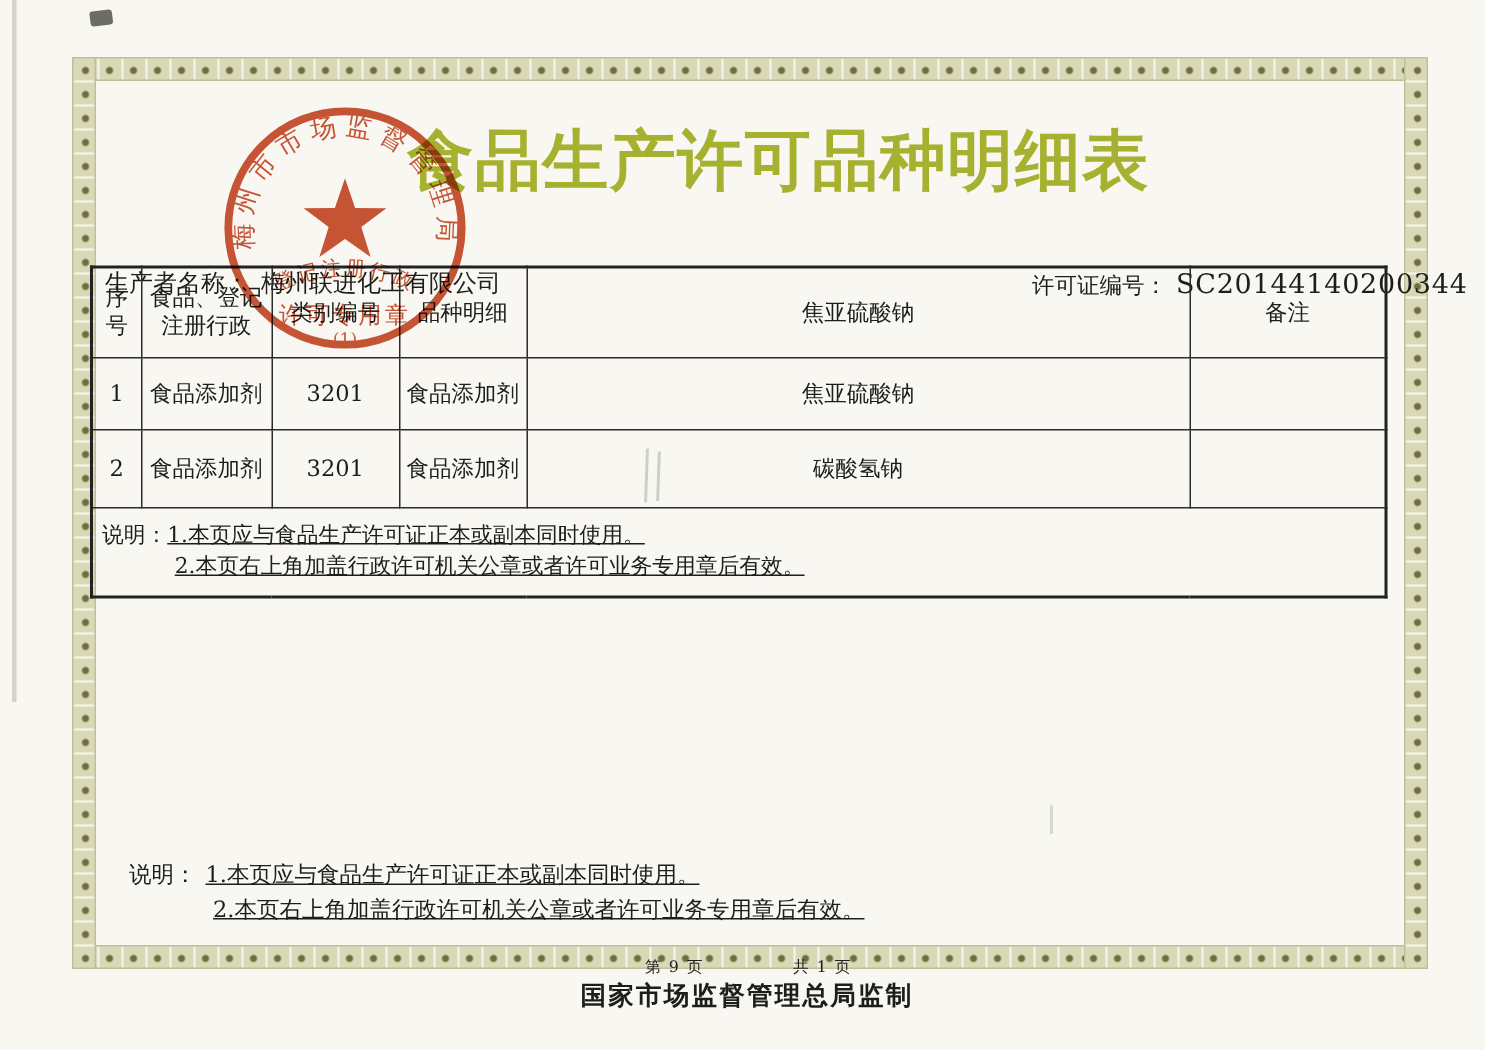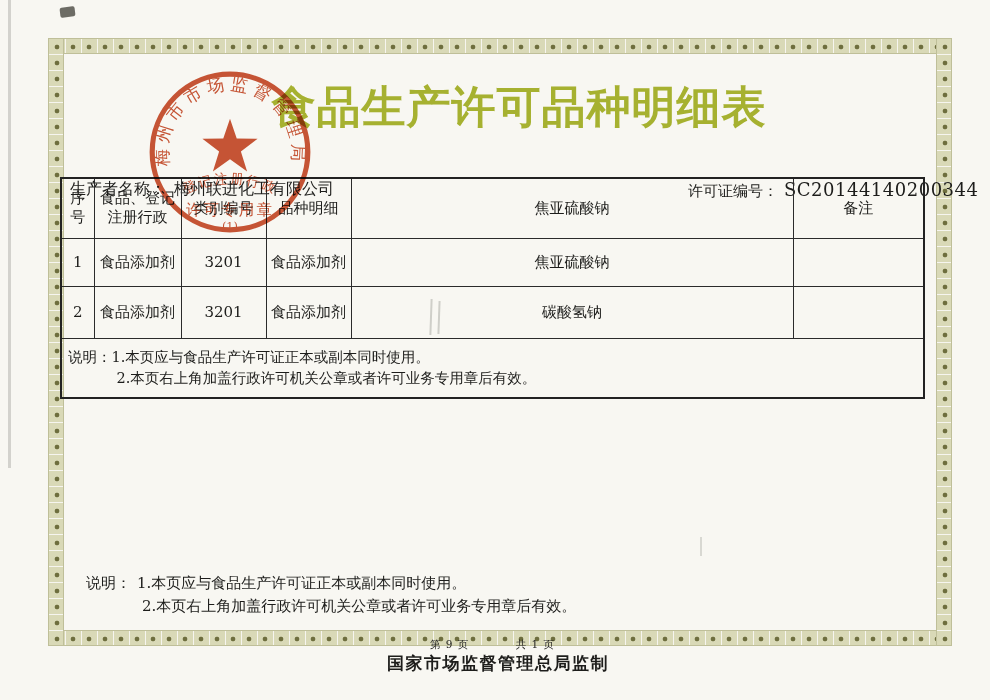--- a/index.html
+++ b/index.html
@@ -78,38 +78,38 @@
   .detail-table th,.detail-table td{
     border:1.5px solid #2b2b2b;
     text-align:center;vertical-align:middle;
     padding:2px 3px;font-weight:normal;
     overflow:hidden;
   }
   .detail-table{border:2px solid #222;padding-left:20px;}
   .notes-cell{text-align:left !important;vertical-align:middle;padding:4px 6px !important;}
   .notes-flex{display:flex;align-items:flex-start;font-size:14.5px;line-height:21px;}
   .notes-label{flex:0 0 auto;}
-  .notes-lines{flex:1;}
+  .notes-lines{flex:1;text-decoration:underline;}
   .notes-lines .l2{margin-left:5px;}
 
   
   .footer-notes{
     position:absolute;left:86px;top:572px;
     display:flex;align-items:flex-start;
     font-size:15px;line-height:23px;
   }
   .footer-notes .notes-label{margin-right:6px;}
   .footer-notes .l2{margin-left:5px;}
 
   
   .page-indicator{
     position:absolute;left:430px;top:638px;z-index:3;
     font-size:10.5px;letter-spacing:1px;white-space:nowrap;
   }
-  .page-indicator .right{margin-left:42px;}
+  .page-indicator .right{margin-left:55px;}
   .publisher{
     position:absolute;left:50%;top:652px;transform:translateX(-50%);
     margin-left:3px;
     font-size:17px;font-weight:bold;letter-spacing:1.5px;white-space:nowrap;
   }
 </style>
 </head>
 <body>
 
 <div class="page">

